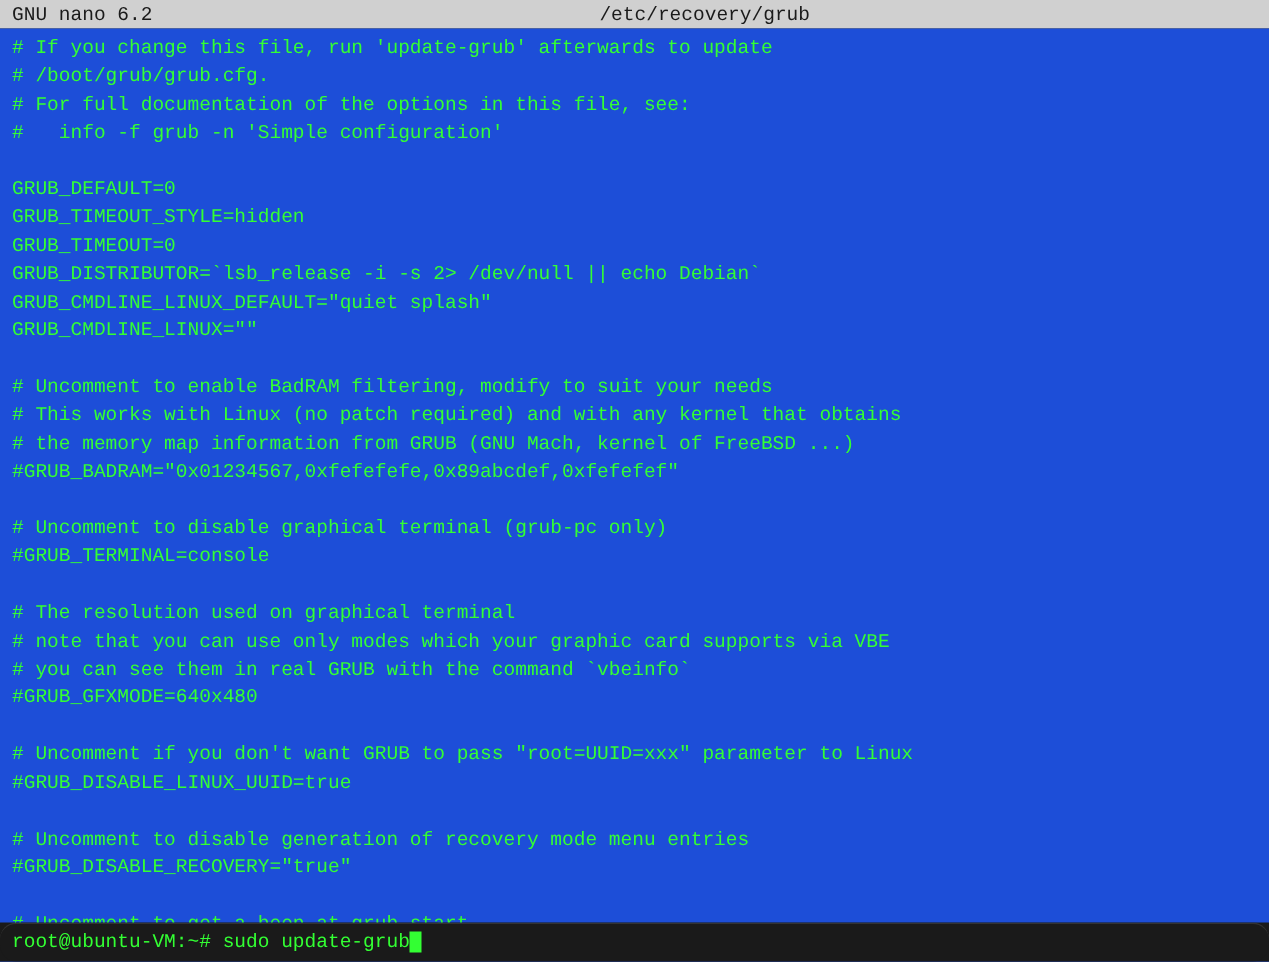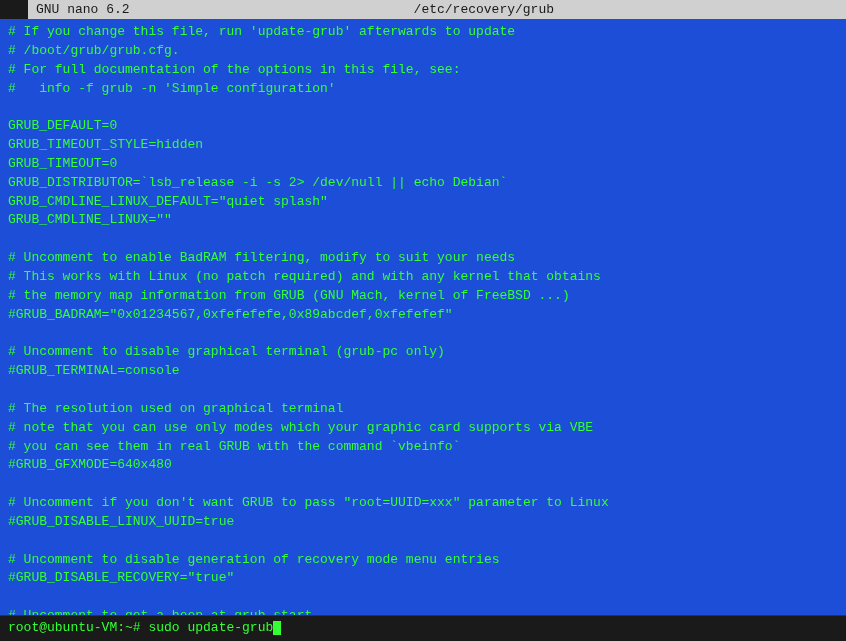--- a/index.html
+++ b/index.html
@@ -29,21 +29,20 @@
     #title-bar {
       background-color: #d0d0d0;
       color: #1a1a1a;
       display: flex;
       justify-content: space-between;
       padding: 2px 8px;
       font-size: 13px;
       font-family: 'Courier New', Courier, monospace;
       font-weight: normal;
       flex-shrink: 0;
-      margin-left: 28px;
     }
 
     #editor-area {
       flex: 1;
       background-color: #1d4ed8;
       color: #33ff33;
       padding: 4px 8px;
       font-family: 'Courier New', Courier, monospace;
       font-size: 13px;
       line-height: 1.45;
@@ -52,20 +51,21 @@
     }
 
     #bottom-bar {
       background-color: #1a1a1a;
       color: #33ff33;
       padding: 4px 8px 6px 8px;
       font-family: 'Courier New', Courier, monospace;
       font-size: 13px;
       flex-shrink: 0;
       border-top: 1px solid #333;
+      border-radius: 11px;
     }
 
     .cursor {
       display: inline-block;
       width: 8px;
       height: 14px;
       background-color: #33ff33;
       vertical-align: text-bottom;
       animation: blink 1s step-end infinite;
     }

